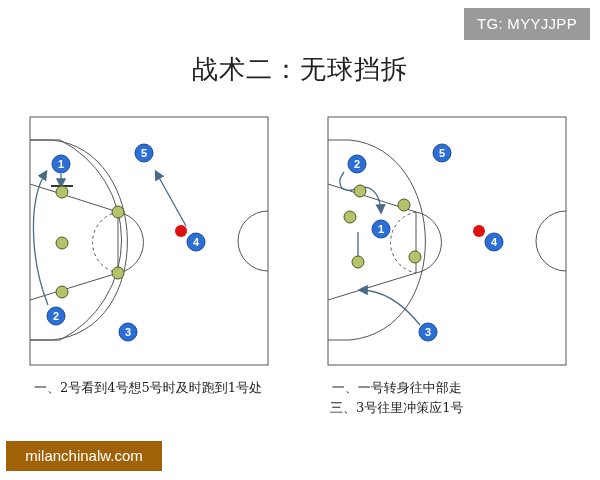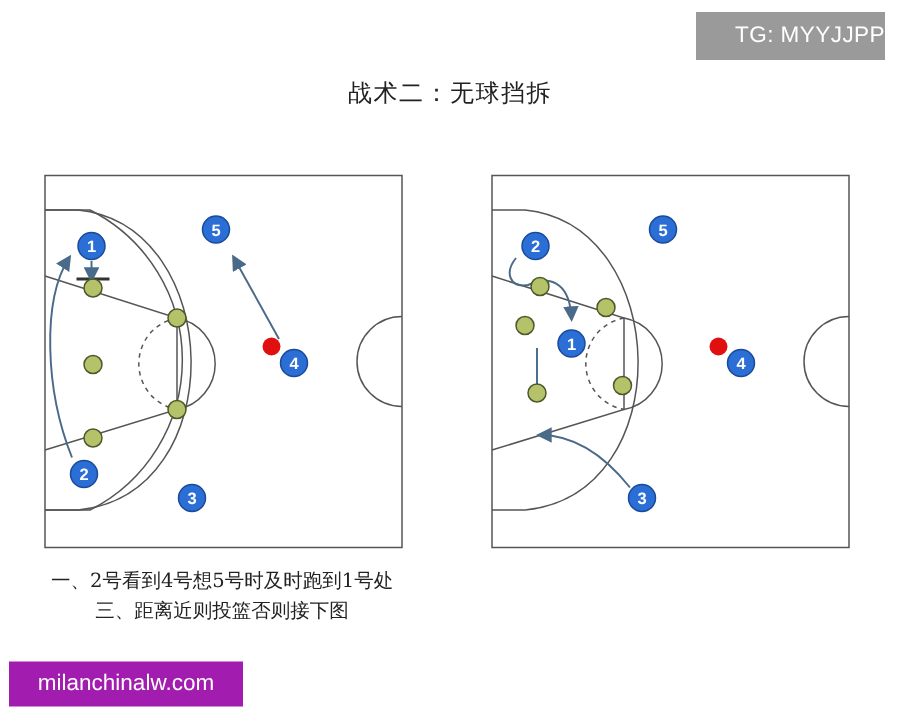--- a/index.html
+++ b/index.html
@@ -4,35 +4,35 @@
   <style>
     html, body { margin: 0; padding: 0; }
     body {
       width: 600px; height: 480px; background: #ffffff; position: relative; overflow: hidden;
       font-family: "DejaVu Serif", "Liberation Serif", serif;
     }
     .watermark-top {
       position: absolute; left: 464px; top: 8px; width: 126px; height: 32px;
       background: #9a9a9a; color: #ffffff;
       font-family: "Liberation Sans", "DejaVu Sans", sans-serif;
-      font-size: 15px; line-height: 32px; text-align: right; letter-spacing: 0.3px;
+      font-size: 15px; line-height: 32px; text-align: center; letter-spacing: 0.3px;
     }
     .title {
       position: absolute; left: 0; top: 52px; width: 600px; text-align: center;
-      font-size: 16px; color: #222222; letter-spacing: 1px;
+      font-size: 26px; color: #222222; letter-spacing: 1px;
     }
     .court { position: absolute; }
     .court svg { display: block; overflow: visible; }
     .notes {
       position: absolute; font-size: 13px; color: #222222; line-height: 20px;
     }
     .notes div { white-space: nowrap; text-align: center; }
     .watermark-bottom {
       position: absolute; left: 6px; top: 441px; width: 156px; height: 30px;
-      background: #a21caf; color: #ffffff;
+      background: #a16207; color: #ffffff;
       font-family: "Liberation Sans", "DejaVu Sans", sans-serif;
       font-size: 15px; line-height: 30px; text-align: center;
     }
     .player-label {
       font-family: "Liberation Sans", "DejaVu Sans", sans-serif;
       font-weight: bold; font-size: 11px; fill: #ffffff;
     }
   </style>
 </head>
 <body>
@@ -149,19 +149,20 @@
       <g>
           <circle cx="442" cy="153" r="9" fill="#2b6fd6" stroke="#1a4a9a"></circle>
           <text class="player-label" x="442" y="157" text-anchor="middle">5</text>
         </g>
     </g>
   </svg>
 </div>
 
 <div class="notes" style="left:34px;top:378px;">
   <div>一、2号看到4号想5号时及时跑到1号处</div>
-  <div>三、距离近则投篮否则接下图</div>
 </div>
 
 <div class="notes" style="left:330px;top:378px;">
+  <div>一、一号转身往中部走</div>
+  <div>三、3号往里冲策应1号</div>
 </div>
 
 <div class="watermark-bottom">milanchinalw.com</div>
 
 </body></html>

